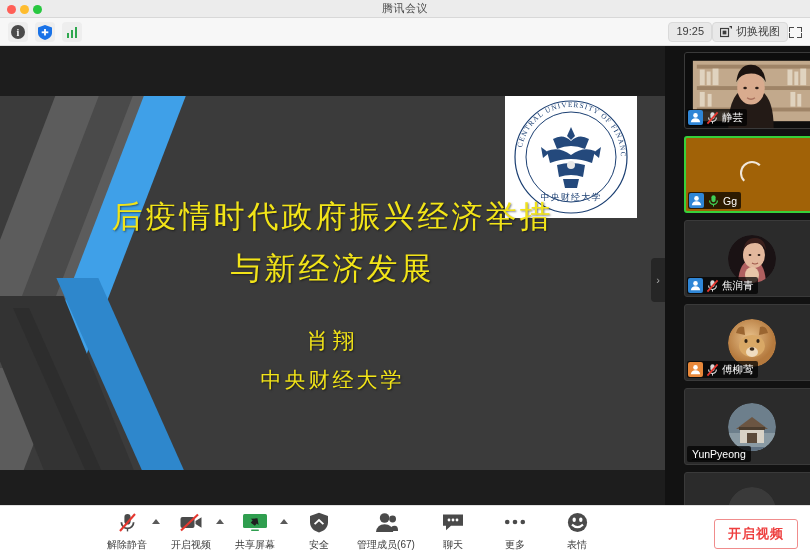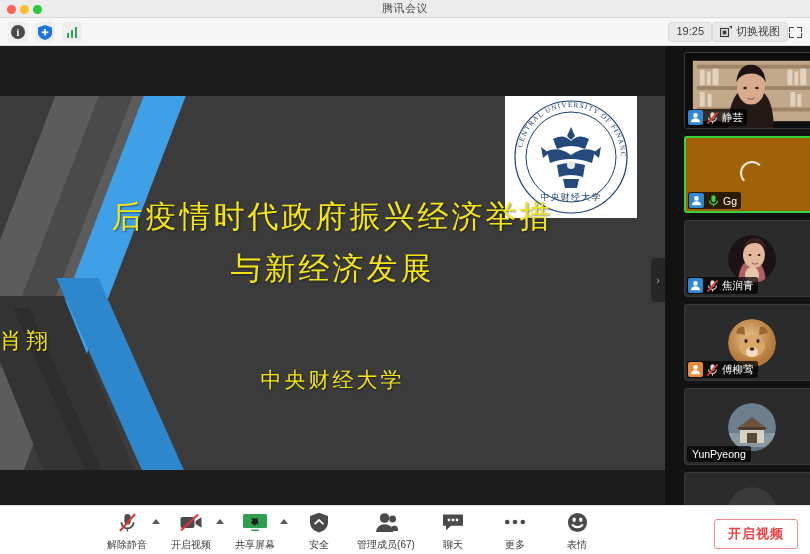--- a/index.html
+++ b/index.html
@@ -123,21 +123,21 @@
   .slide-title {
     position: absolute; left: 0; top: 94px; width: 665px;
     text-align: center; color: #f2e418;
     font-family: "DejaVu Serif", "Liberation Serif", serif;
     font-size: 31px; letter-spacing: 3px; line-height: 52px;
     text-shadow: 1px 1px 2px rgba(0,0,0,.5);
   }
   .slide-title .ln2 { display: block; }
   .slide-author {
     position: absolute; left: 0; top: 230px; width: 665px;
-    color: #f2e418;
+    text-align: center; color: #f2e418;
     font-family: "DejaVu Serif", "Liberation Serif", serif;
     font-size: 22px; letter-spacing: 4px;
     text-shadow: 1px 1px 2px rgba(0,0,0,.5);
   }
   .slide-org {
     position: absolute; left: 0; top: 270px; width: 665px;
     text-align: center; color: #f2e418;
     font-family: "DejaVu Serif", "Liberation Serif", serif;
     font-size: 21px; letter-spacing: 3px;
     text-shadow: 1px 1px 2px rgba(0,0,0,.5);

